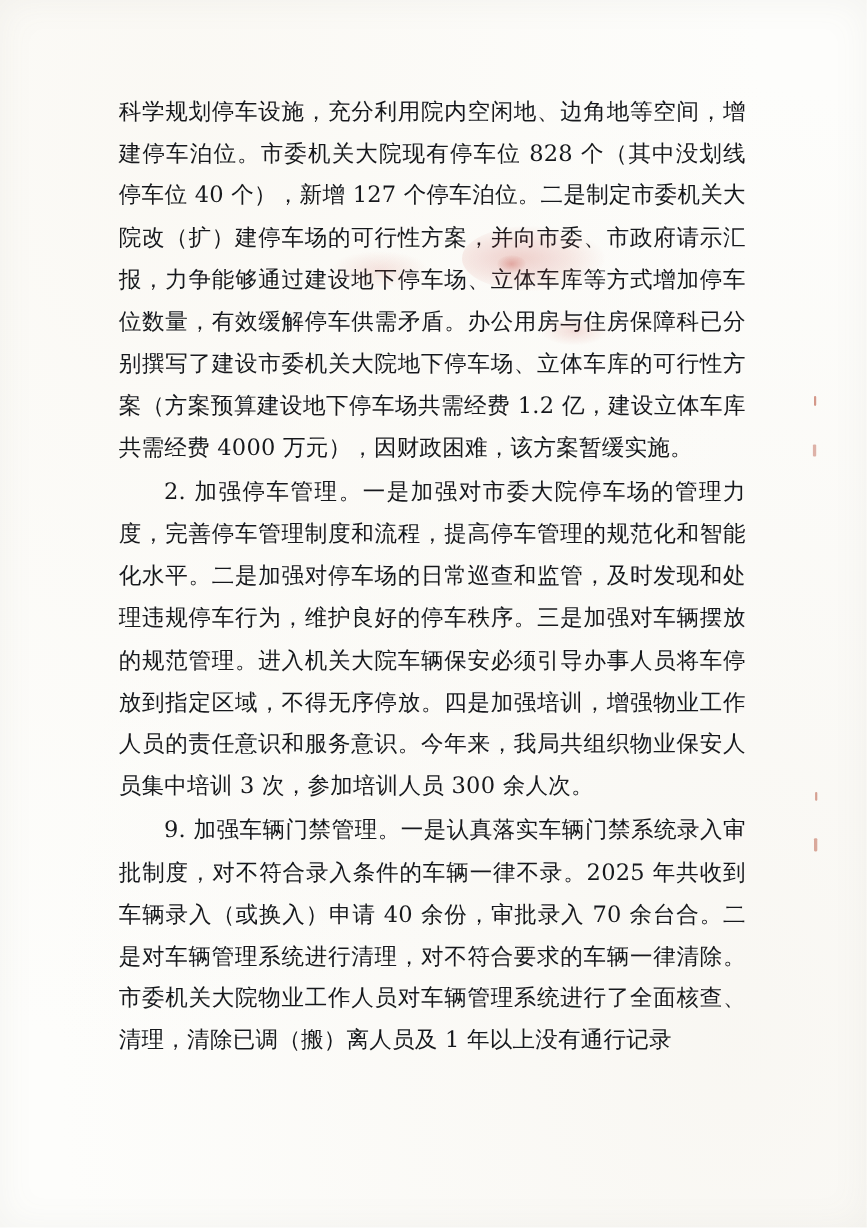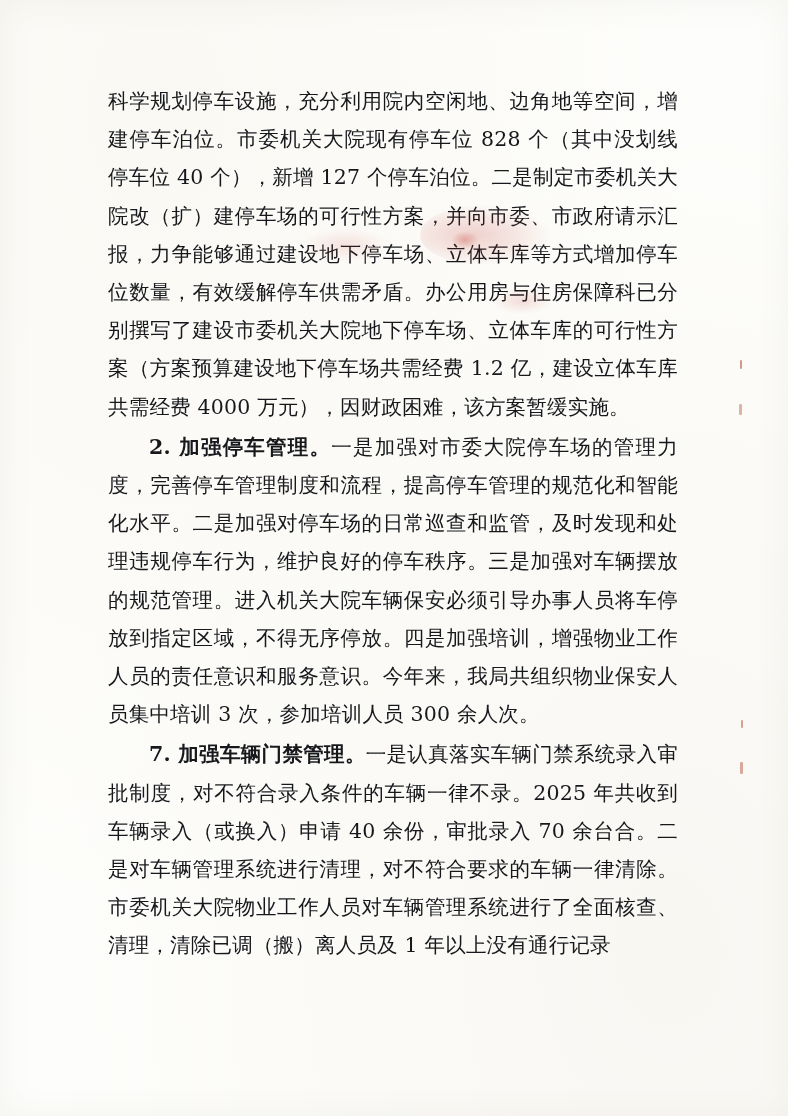--- a/index.html
+++ b/index.html
@@ -42,21 +42,21 @@
     color: #16181c;
     letter-spacing: 0.2px;
     text-align: justify;
     text-justify: inter-ideograph;
     font-family: "DejaVu Serif", serif;
   }
   p.indent {
     text-indent: 41px;
   }
   .bold-head {
-    font-weight: bold;
+    font-weight: normal;
   }
   
   .smudge {
     position: absolute;
     pointer-events: none;
     border-radius: 50%;
     filter: blur(0.6px);
   }
   .s1 {
     left: 420px; top: 205px;
@@ -106,21 +106,21 @@
 
     <p class="para">
       <span>科学规划停车设施，充分利用院内空闲地、边角地等空间，增建停车泊位。市委机关大院现有停车位 828 个（其中没划线停车位 40 个），新增 127 个停车泊位。二是制定市委机关大院改（扩）建停车场的可行性方案，并向市委、市政府请示汇报，力争能够通过建设地下停车场、立体车库等方式增加停车位数量，有效缓解停车供需矛盾。办公用房与住房保障科已分别撰写了建设市委机关大院地下停车场、立体车库的可行性方案（方案预算建设地下停车场共需经费 1.2 亿，建设立体车库共需经费 4000 万元），因财政困难，该方案暂缓实施。</span>
     </p>
 
     <p class="para indent">
       <span class="bold-head">2. 加强停车管理。</span><span>一是加强对市委大院停车场的管理力度，完善停车管理制度和流程，提高停车管理的规范化和智能化水平。二是加强对停车场的日常巡查和监管，及时发现和处理违规停车行为，维护良好的停车秩序。三是加强对车辆摆放的规范管理。进入机关大院车辆保安必须引导办事人员将车停放到指定区域，不得无序停放。四是加强培训，增强物业工作人员的责任意识和服务意识。今年来，我局共组织物业保安人员集中培训 3 次，参加培训人员 300 余人次。</span>
     </p>
 
     <p class="para indent">
-      <span class="bold-head">7. 加强车辆门禁管理。</span><span>一是认真落实车辆门禁系统录入审批制度，对不符合录入条件的车辆一律不录。2025 年共收到车辆录入（或换入）申请 40 余份，审批录入 70 余台合。二是对车辆管理系统进行清理，对不符合要求的车辆一律清除。市委机关大院物业工作人员对车辆管理系统进行了全面核查、清理，清除已调（搬）离人员及 1 年以上没有通行记录</span>
+      <span class="bold-head">9. 加强车辆门禁管理。</span><span>一是认真落实车辆门禁系统录入审批制度，对不符合录入条件的车辆一律不录。2025 年共收到车辆录入（或换入）申请 40 余份，审批录入 70 余台合。二是对车辆管理系统进行清理，对不符合要求的车辆一律清除。市委机关大院物业工作人员对车辆管理系统进行了全面核查、清理，清除已调（搬）离人员及 1 年以上没有通行记录</span>
     </p>
 
   </div>
 
   <div class="smudge s1"></div>
   <div class="smudge s2"></div>
   <div class="smudge s3"></div>
   <div class="smudge s4"></div>
 
   <div class="fleck f1"></div>

